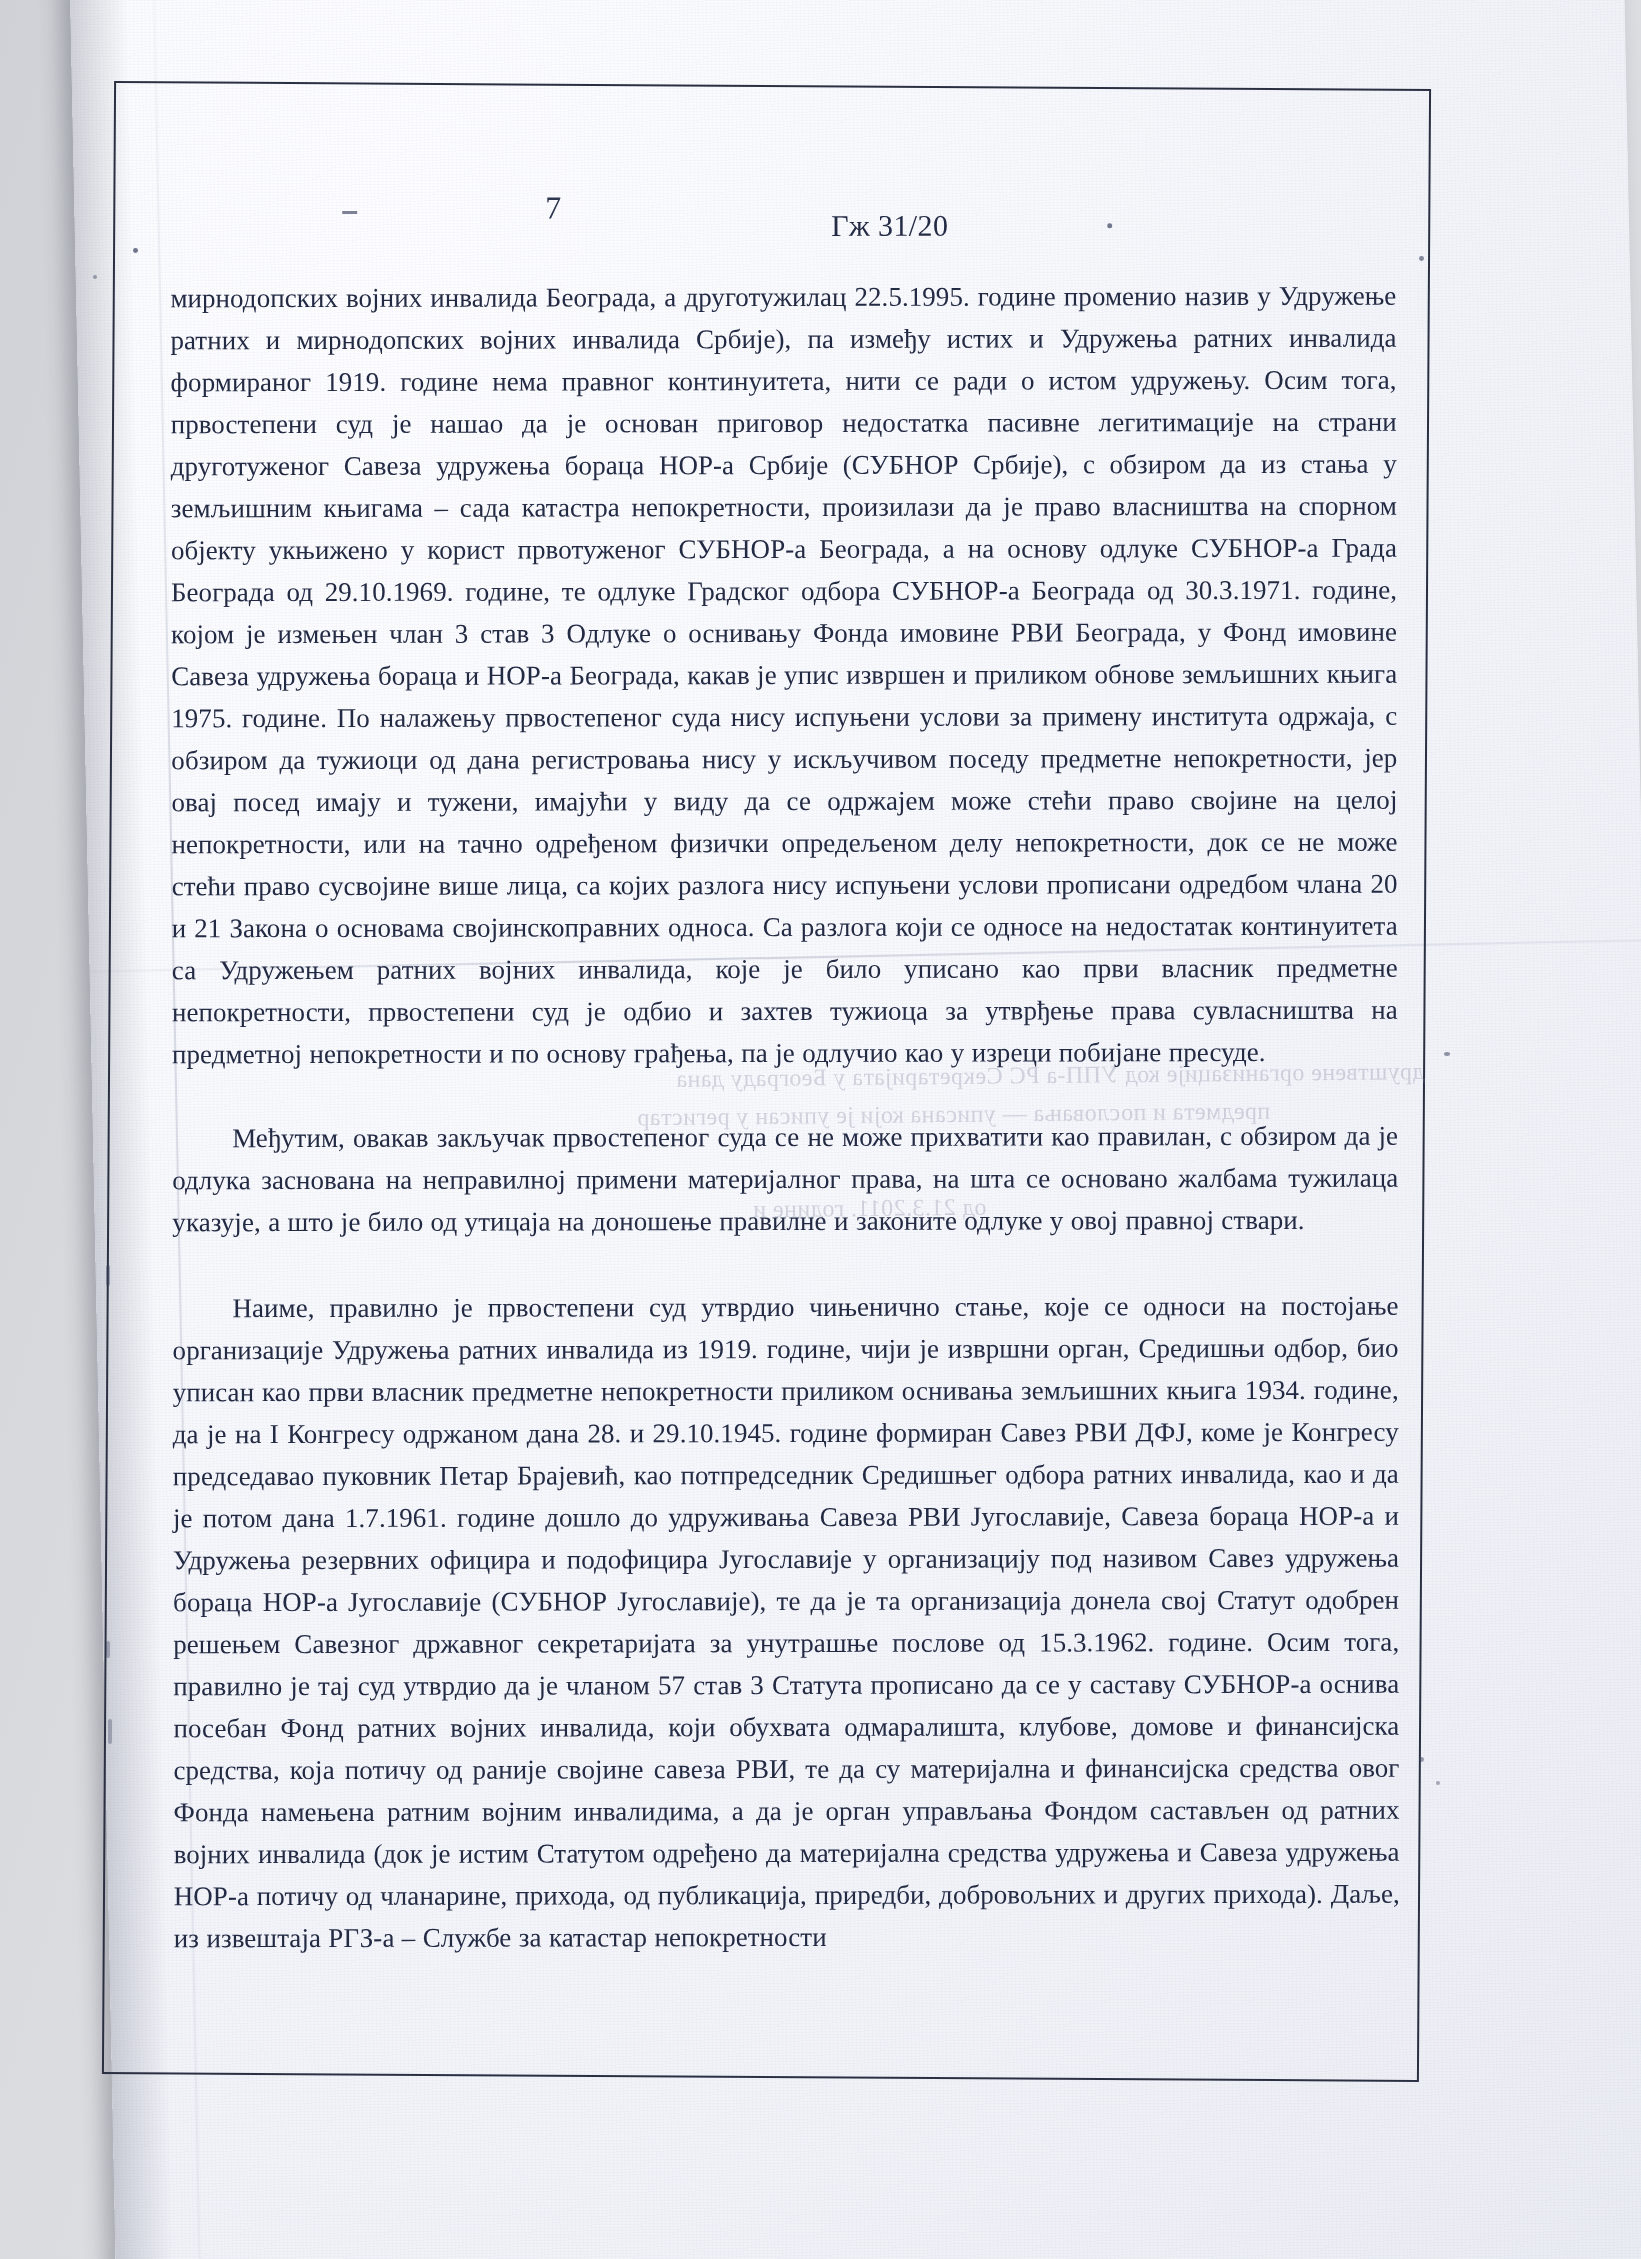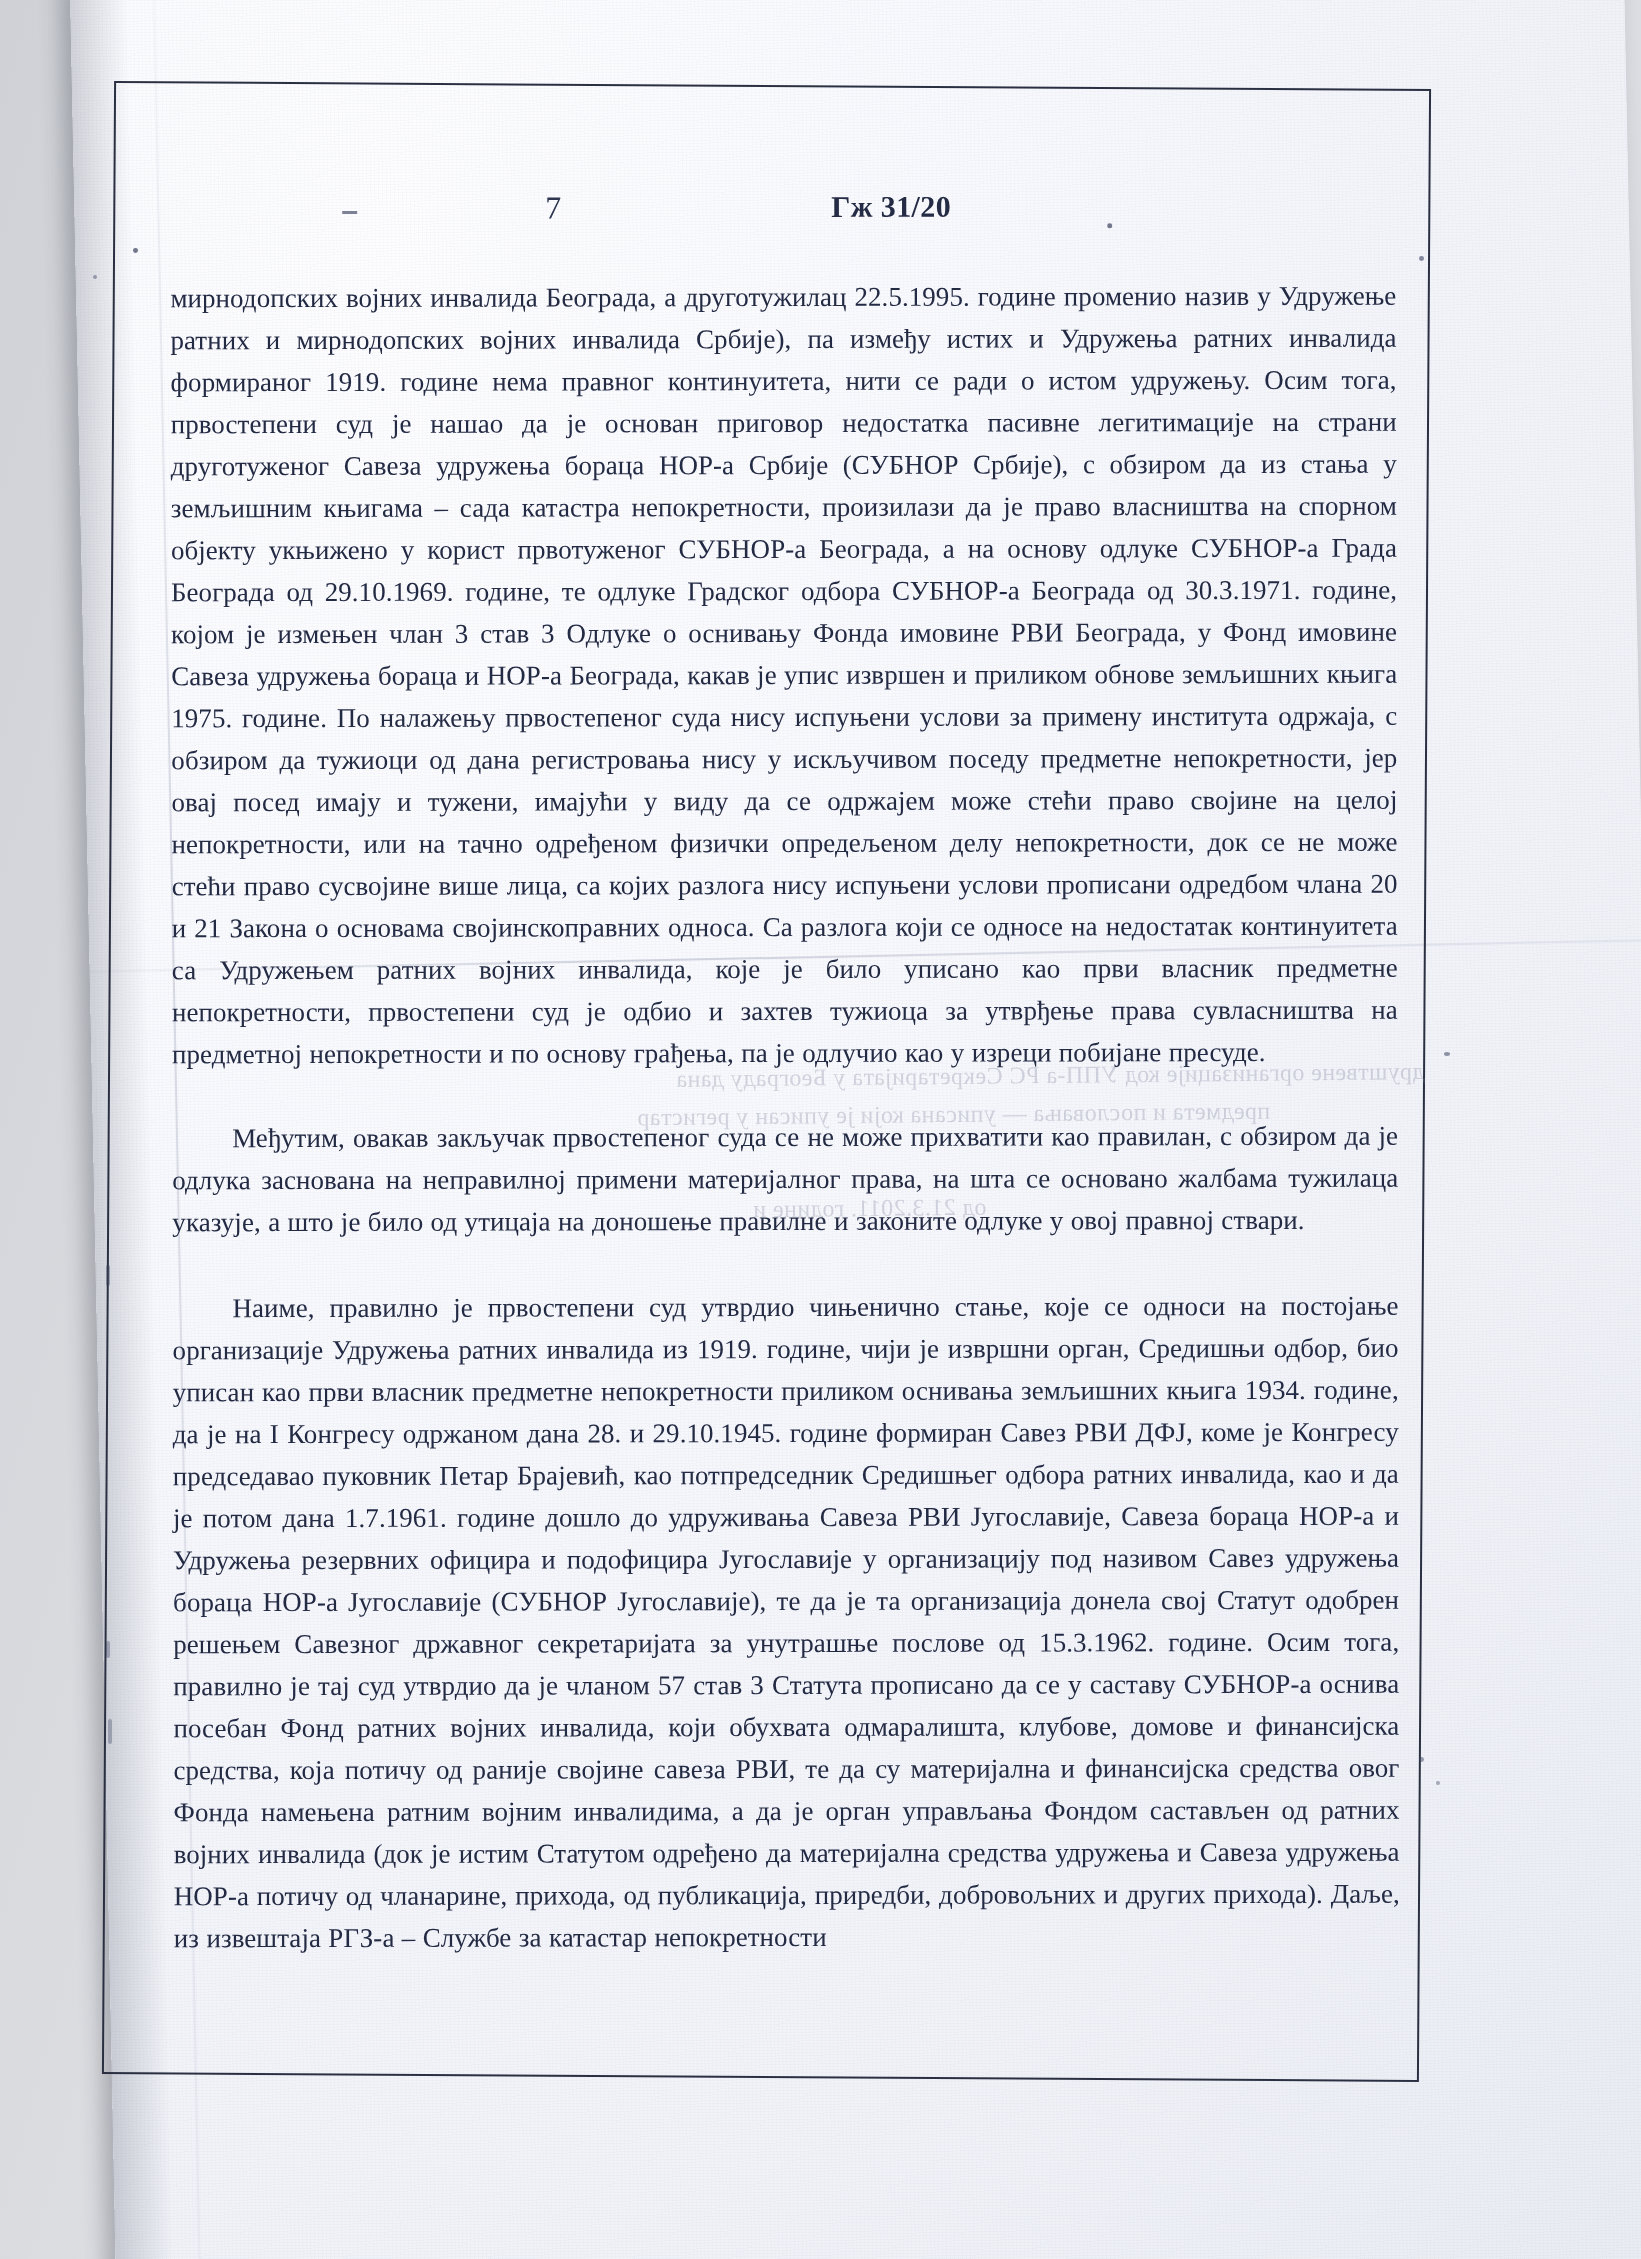--- a/index.html
+++ b/index.html
@@ -90,23 +90,23 @@
     position: absolute;
     left: 375px;
     top: 0;
     font-size: 32px;
     color: #2e3650;
     letter-spacing: 0.5px;
   }
   #case-number {
     position: absolute;
     left: 661px;
-    top: 1px;
+    top: 20px;
     font-size: 30px;
-    font-weight: bold;
+    font-weight: normal;
     color: #242b44;
     letter-spacing: 0.4px;
   }
   #header-stray-dash {
     position: absolute;
     left: 172px;
     top: 21px;
     width: 15.4px;
     height: 2.9px;
     background: #3a4160;

